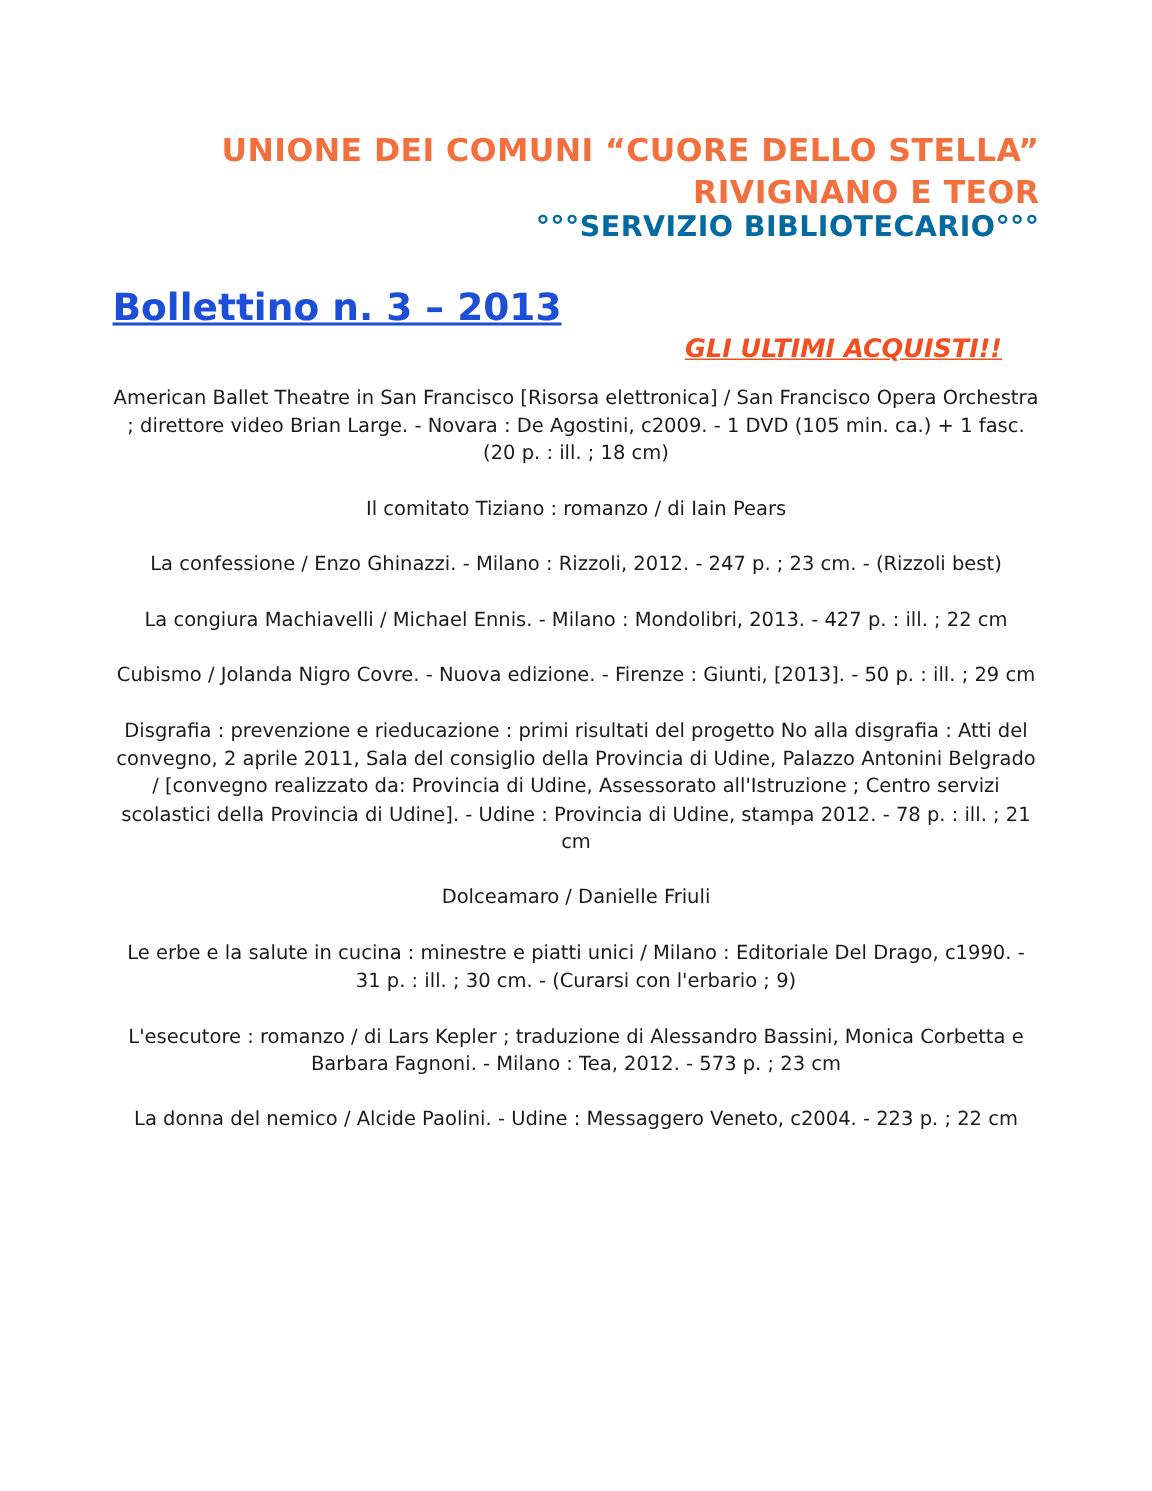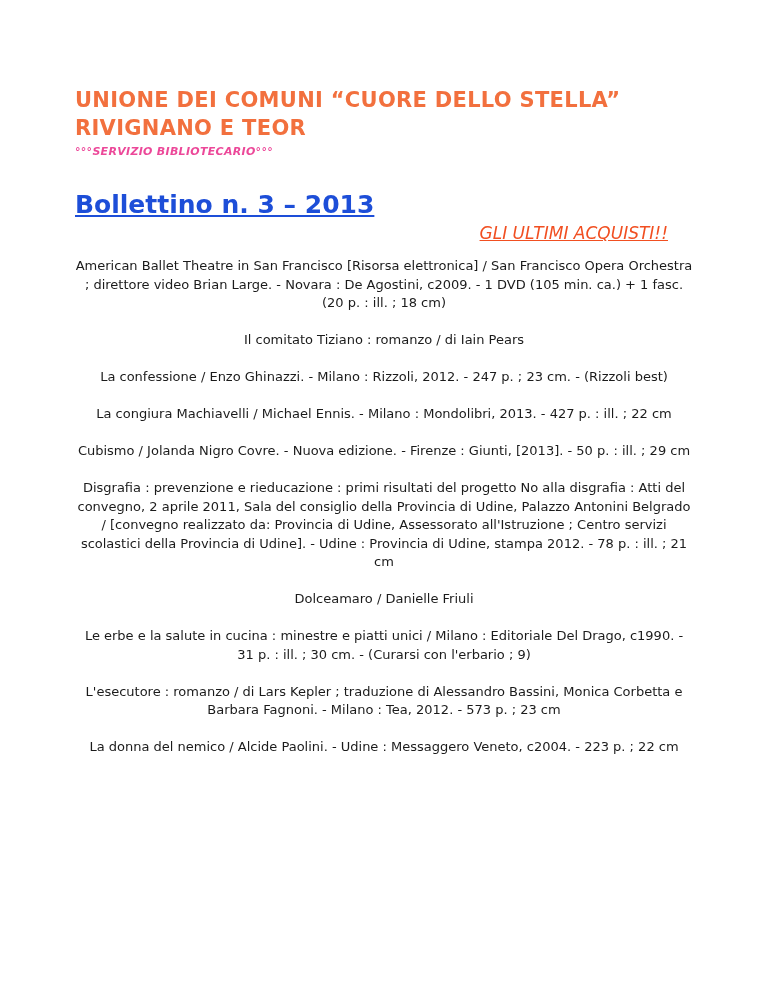--- a/index.html
+++ b/index.html
@@ -11,53 +11,52 @@
     position: relative;
     width: 768px;
     height: 994px;
     background: #ffffff;
     box-sizing: border-box;
     padding: 86px 75px 0 75px;
     overflow: hidden;
     font-family: "DejaVu Sans", sans-serif;
   }
   .doc-header {
-    text-align: left;
+    text-align: right;
   }
   .doc-header .h1 {
     color: #f2703e;
     font-size: 21px;
     font-weight: bold;
     line-height: 28px;
     letter-spacing: 0.3px;
   }
   .doc-header .h3 {
-    color: #ec4899;
-    font-size: 11px;
+    color: #0369a1;
+    font-size: 19px;
     font-weight: bold;
     line-height: 17px;
     margin-top: 1px;
     letter-spacing: 0.3px;
-    font-style: italic;
   }
   .bulletin-title {
     margin-top: 31px;
     color: #1d4ed8;
     font-size: 25px;
     font-weight: bold;
     line-height: 28px;
     text-decoration: underline;
   }
   .acquisitions-heading {
     margin-top: 4px;
     margin-right: 25px;
     text-align: right;
     color: #f14f21;
     font-size: 17px;
-    font-weight: normal;
+    font-weight: bold;
     font-style: italic;
     text-decoration: underline;
     line-height: 20px;
   }
   .entries {
     margin-top: 14px;
     color: #1b1b1b;
     font-size: 13px;
     line-height: 18.5px;
   }

